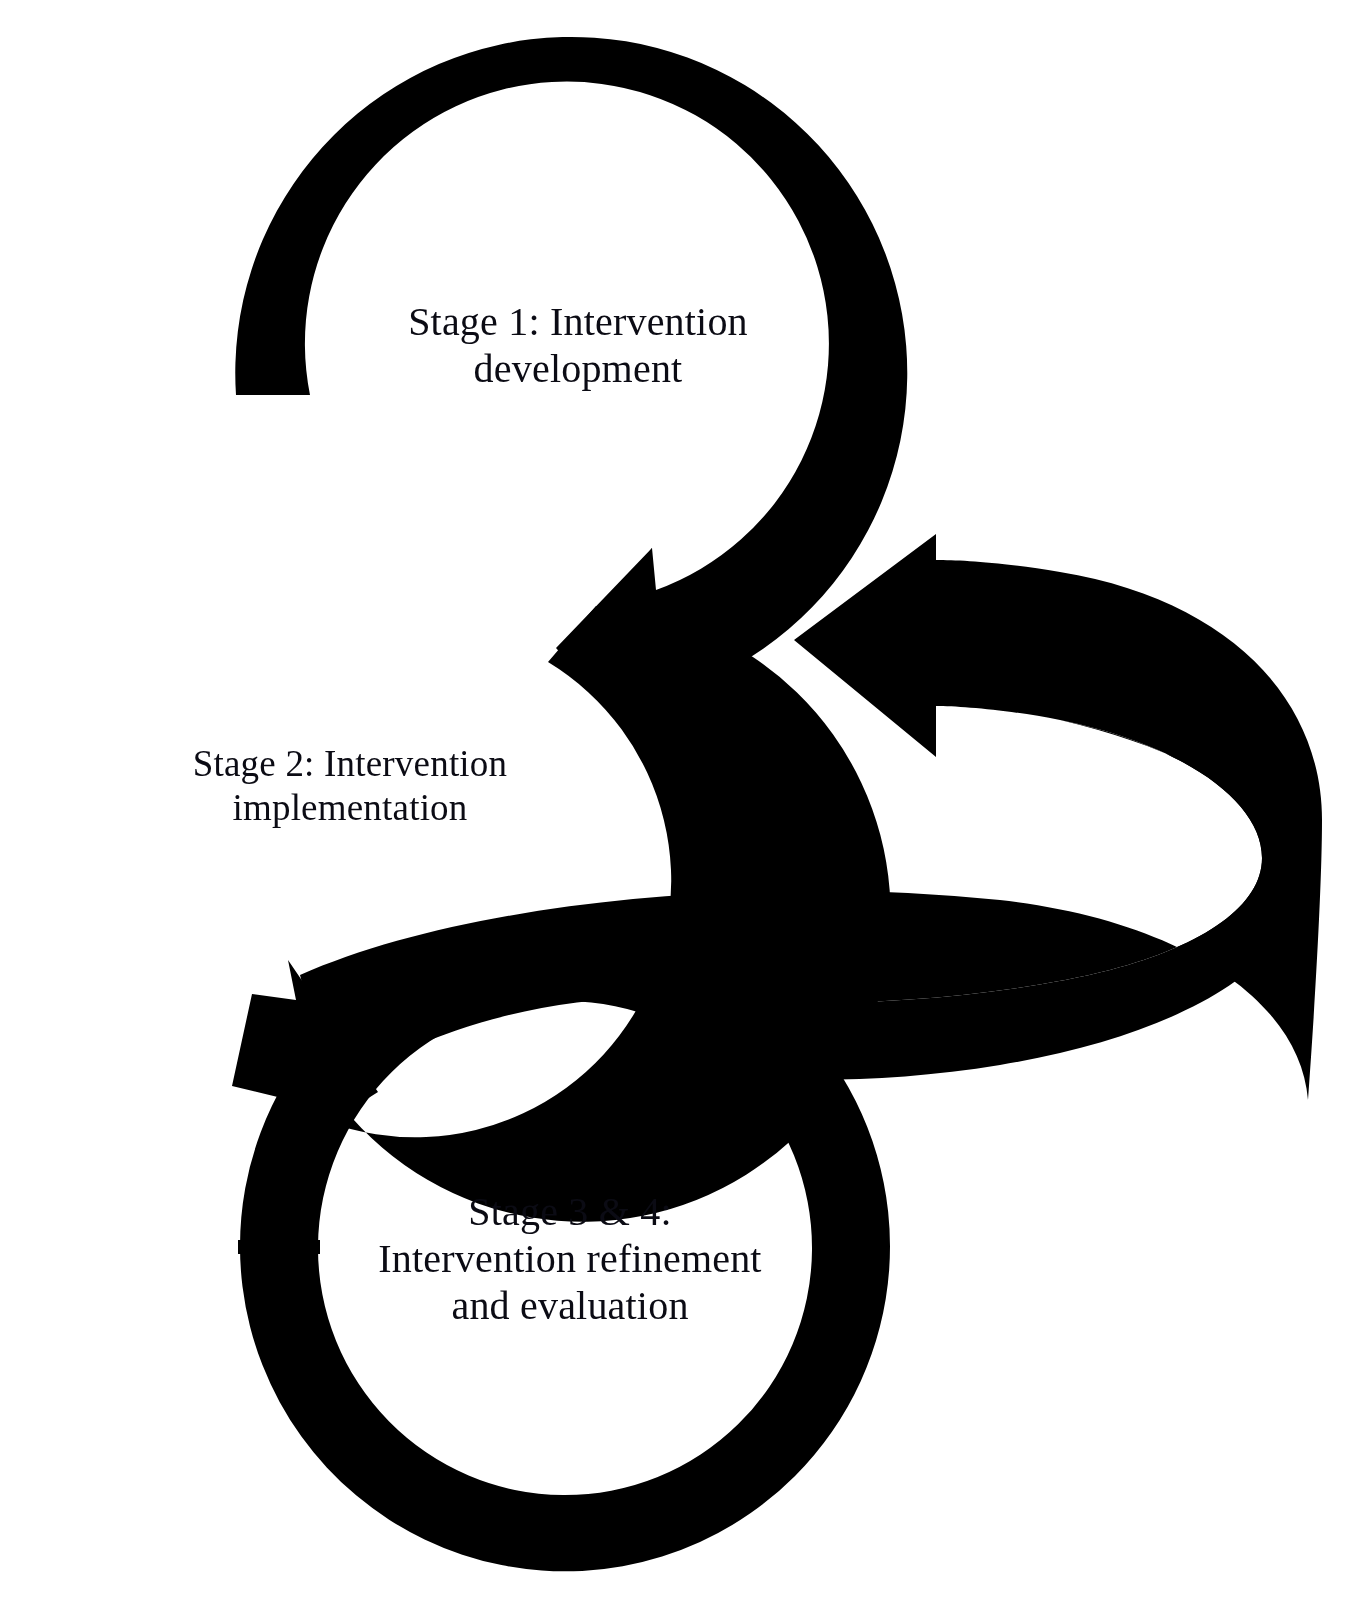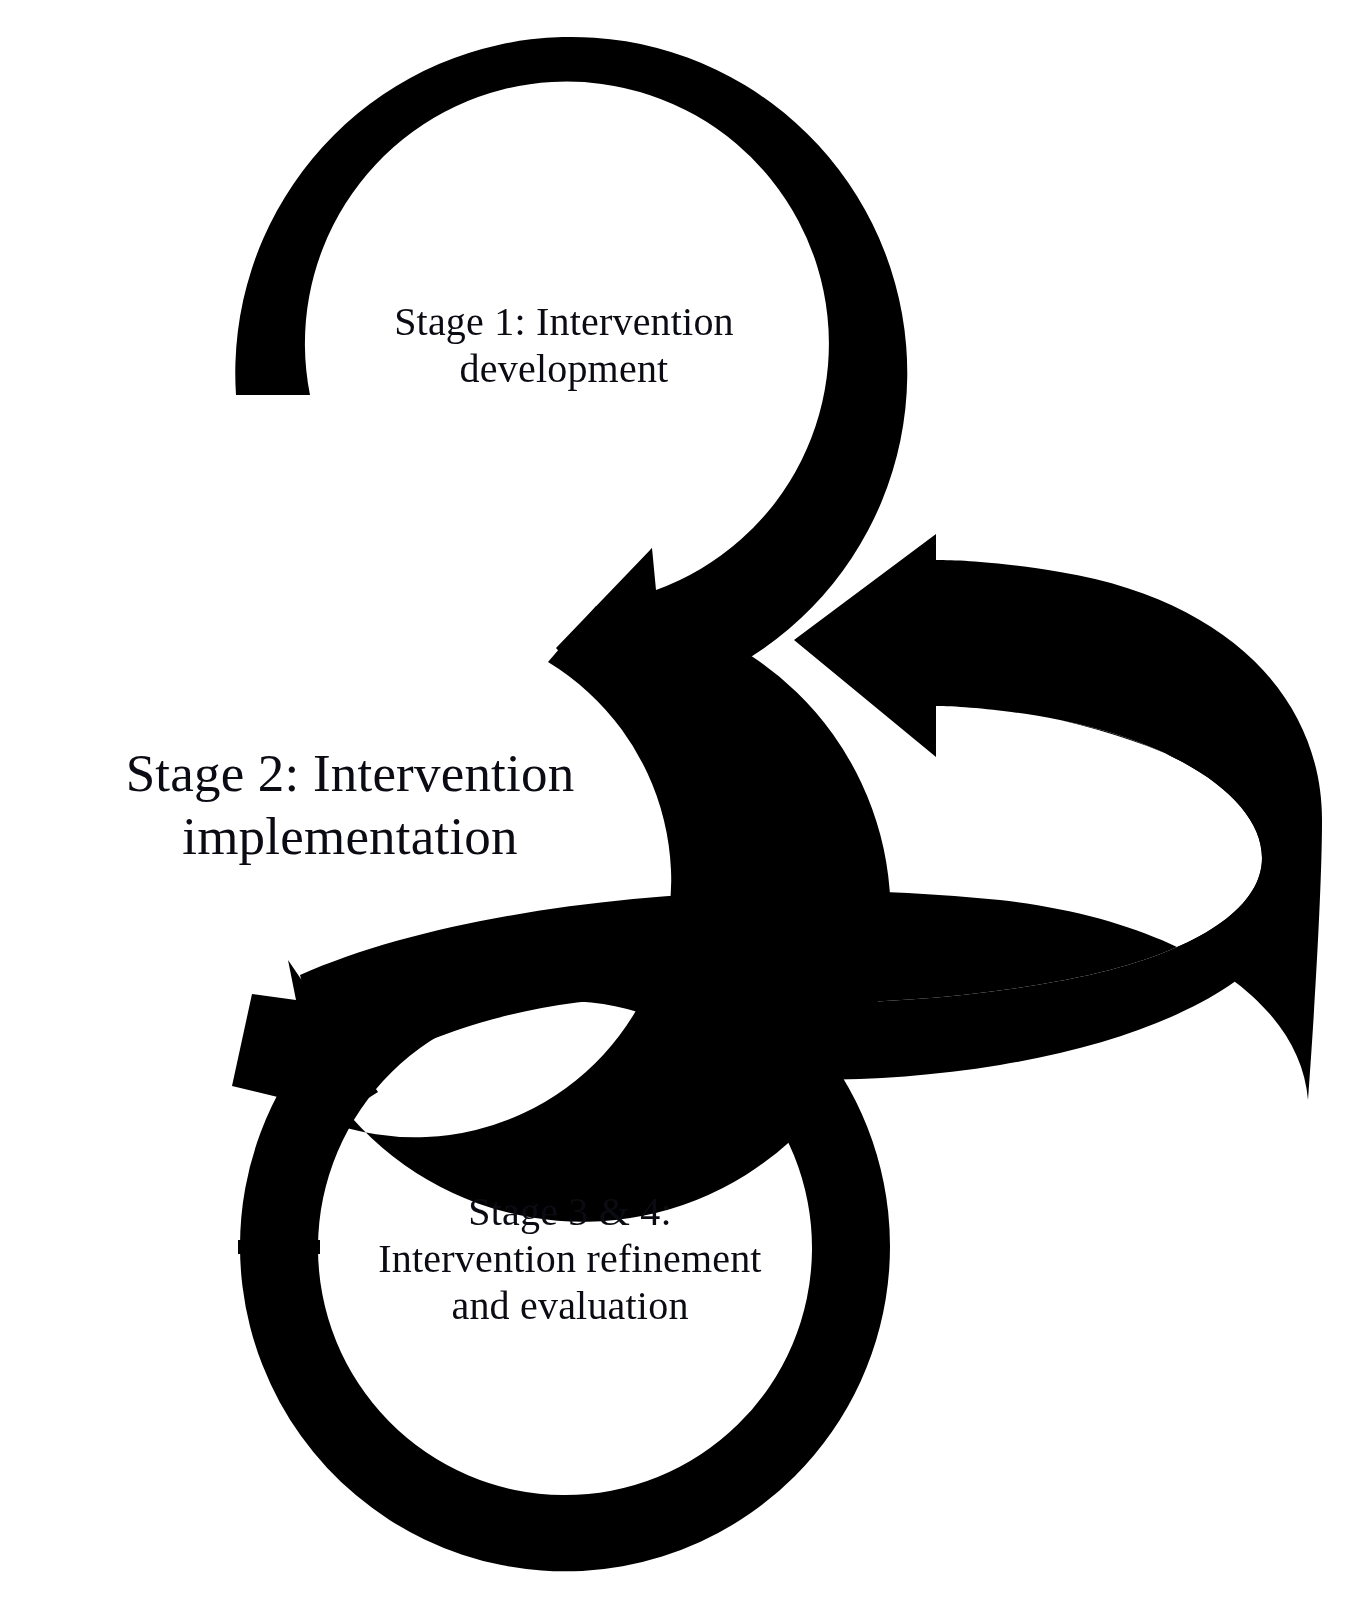--- a/index.html
+++ b/index.html
@@ -31,30 +31,30 @@
     text-align: center;
     color: #0b0b14;
     font-family: "Liberation Serif", "DejaVu Serif", serif;
     line-height: 1.18;
     letter-spacing: 0.2px;
     white-space: pre-line;
     pointer-events: none;
     -webkit-font-smoothing: antialiased;
   }
   #stage-1-label {
-    left: 294px;
+    left: 308px;
     top: 298px;
     width: 540px;
     font-size: 40px;
   }
   #stage-2-label {
     left: 90px;
     top: 742px;
     width: 520px;
-    font-size: 53px;
+    font-size: 37px;
   }
   #stage-3-4-label {
     left: 300px;
     top: 1160px;
     width: 540px;
     font-size: 40px;
     margin-top: 28px;
   }
 </style>
 </head>

